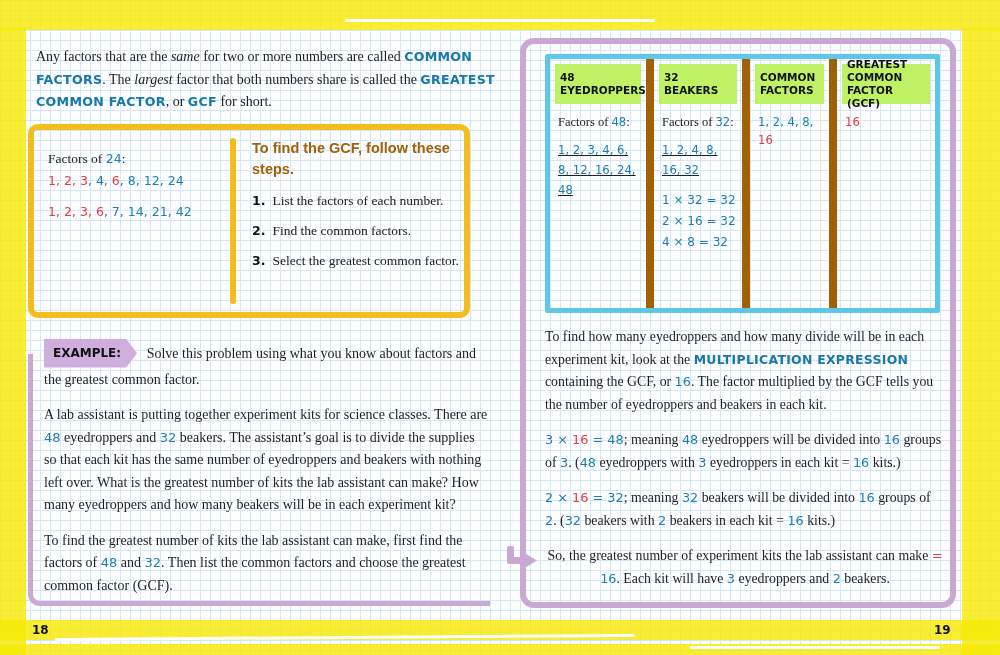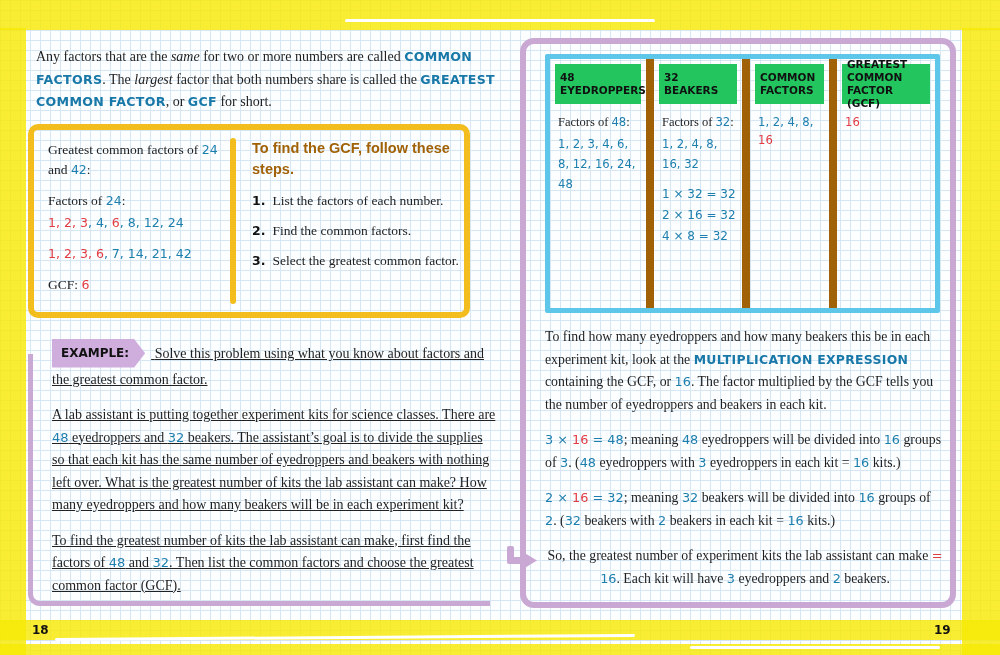--- a/index.html
+++ b/index.html
@@ -56,21 +56,21 @@
     font-size:14.5px;line-height:21px;margin-bottom:11px;
   }
   .step{font-size:13.5px;line-height:19px;margin-bottom:11px;display:flex;}
   .step-num{font-family:"DejaVu Sans",sans-serif;font-weight:bold;font-size:12.5px;margin-right:7px;color:#111;}
 
   .example-bracket{
     position:absolute;left:28px;top:354px;width:462px;height:252px;
     border-left:5px solid #c9a9d4;border-bottom:5px solid #c9a9d4;
     border-bottom-left-radius:12px;box-sizing:border-box;
   }
-  .example-text{position:absolute;left:52px;top:340px;width:444px;text-decoration:underline;}
+  .example-text{position:absolute;left:44px;top:340px;width:444px;}
   .example-text .para{margin:0 0 13px 0;}
   .example-banner{
     display:inline-block;background:#cfaede;color:#111;
     font-family:"DejaVu Sans",sans-serif;font-weight:bold;font-size:12px;
     padding:3px 16px 3px 9px;margin-right:6px;transform:translateY(-1px);
     clip-path:polygon(0 0, calc(100% - 11px) 0, 100% 50%, calc(100% - 11px) 100%, 0 100%);
   }
 
   
   .purple-box{
@@ -78,26 +78,26 @@
     border:6px solid #c9a9d4;border-radius:14px;box-sizing:border-box;
   }
   .ref-table{
     position:absolute;left:545px;top:54px;width:395px;height:259px;
     border:5px solid #5ec6e8;box-sizing:border-box;border-radius:2px;
     display:grid;grid-template-columns:104px 96px 87px 1fr;
   }
   .cell{border-right:8px solid #a16207;box-sizing:border-box;}
   .cell:last-child{border-right:none;}
   .hdr{
-    background:#22c55e;margin:5px 5px 3px 5px;height:40px;
+    background:#bef264;margin:5px 5px 3px 5px;height:40px;
     font-family:"DejaVu Sans",sans-serif;font-weight:bold;font-size:10.5px;
     line-height:13px;color:#111;display:flex;align-items:center;padding:2px 5px;box-sizing:border-box;
   }
   .cellbody{padding:6px 6px 0 8px;font-size:12.5px;line-height:18px;color:#1f1f1f;}
-  .factors-line{margin-top:3px;line-height:20px;}
+  .factors-line{margin-top:9px;line-height:20px;text-decoration:underline;}
   .expr-group{margin-top:10px;}
   .expr{color:#1d7fae;font-family:"DejaVu Sans",sans-serif;font-size:12px;line-height:21px;white-space:nowrap;}
 
   .right-text{position:absolute;left:545px;top:326px;width:400px;}
   .right-text .para{margin:0 0 13px 0;font-size:13.8px;line-height:22.5px;}
   .p4-wrap{position:relative;text-align:center;}
   .bent-arrow{position:absolute;left:-41px;top:1px;}
 </style>
 </head>
 <body>
@@ -113,28 +113,26 @@
 <div class="streak" style="left:55px;top:636px;width:580px;height:3px;transform:rotate(-0.4deg);"></div>
 <div class="streak" style="left:690px;top:646px;width:250px;height:3px;"></div>
 
 <div class="page-num left">18</div>
 <div class="page-num right">19</div>
 
 <div class="intro para"><span>Any factors that are the </span><span class="seg-i">same</span><span> for two or more numbers are called </span><span class="seg-bb">COMMON FACTORS</span><span>. The </span><span class="seg-i">largest</span><span> factor that both numbers share is called the </span><span class="seg-bb">GREATEST COMMON FACTOR</span><span>, or </span><span class="seg-bb">GCF</span><span> for short.</span></div>
 
 <div class="gcf-box">
   <div class="gcf-left">
-    <div class="gcf-line"><span>Greatest common factors of </span><span class="seg-b">24</span><span> and </span><span class="seg-b">42</span><span>:</span></div>
     <div class="gcf-gap"></div>
     <div class="gcf-line"><span>Factors of </span><span class="seg-b">24</span><span>:</span></div>
     <div class="gcf-line"><span class="seg-r">1, 2, 3</span><span class="seg-b">, 4, </span><span class="seg-r">6</span><span class="seg-b">, 8, 12, 24</span></div>
     <div class="gcf-gap"></div>
     <div class="gcf-line"><span class="seg-r">1, 2, 3, 6</span><span class="seg-b">, 7, 14, 21, 42</span></div>
     <div class="gcf-gap"></div>
-    <div class="gcf-line"><span>GCF: </span><span class="seg-r">6</span></div>
   </div>
   <div class="gcf-divider"></div>
   <div class="gcf-right">
     <div class="steps-heading">To find the GCF, follow these steps.</div>
     <div class="step">
       <span class="step-num">1.</span>
       <span>List the factors of each number.</span>
     </div>
     <div class="step">
       <span class="step-num">2.</span>
@@ -184,21 +182,21 @@
     <div class="hdr">COMMON FACTORS</div>
     <div class="cellbody"><span class="seg-b">1, 2, 4, 8, </span><span class="seg-r">16</span></div>
   </div>
   <div class="cell">
     <div class="hdr">GREATEST COMMON FACTOR (GCF)</div>
     <div class="cellbody"><span class="seg-r">16</span></div>
   </div>
 </div>
 
 <div class="right-text">
-  <div class="para"><span>To find how many eyedroppers and how many beakers this be in each experiment kit, look at the </span><span class="seg-bb">MULTIPLICATION EXPRESSION</span><span> containing the GCF, or </span><span class="seg-b">16</span><span>. The factor multiplied by the GCF tells you the number of eyedroppers and beakers in each kit.</span></div>
+  <div class="para"><span>To find how many eyedroppers and how many divide will be in each experiment kit, look at the </span><span class="seg-bb">MULTIPLICATION EXPRESSION</span><span> containing the GCF, or </span><span class="seg-b">16</span><span>. The factor multiplied by the GCF tells you the number of eyedroppers and beakers in each kit.</span></div>
   <div class="para"><span class="seg-b">3 × </span><span class="seg-r">16</span><span class="seg-b"> = 48</span><span>; meaning </span><span class="seg-b">48</span><span> eyedroppers will be divided into </span><span class="seg-b">16</span><span> groups of </span><span class="seg-b">3</span><span>. (</span><span class="seg-b">48</span><span> eyedroppers with </span><span class="seg-b">3</span><span> eyedroppers in each kit = </span><span class="seg-b">16</span><span> kits.)</span></div>
   <div class="para"><span class="seg-b">2 × </span><span class="seg-r">16</span><span class="seg-b"> = 32</span><span>; meaning </span><span class="seg-b">32</span><span> beakers will be divided into </span><span class="seg-b">16</span><span> groups of </span><span class="seg-b">2</span><span>. (</span><span class="seg-b">32</span><span> beakers with </span><span class="seg-b">2</span><span> beakers in each kit = </span><span class="seg-b">16</span><span> kits.)</span></div>
   <div class="para p4-wrap">
     <span class="bent-arrow">
       <svg width="36" height="30" viewBox="0 0 36 30">
         <rect x="3" y="0" width="7" height="16" rx="2" fill="#c9a9d4"></rect>
         <rect x="3" y="11" width="17" height="7" rx="2" fill="#c9a9d4"></rect>
         <polygon points="19,6 19,23 33,14.5" fill="#c9a9d4"></polygon>
       </svg>
     </span>

